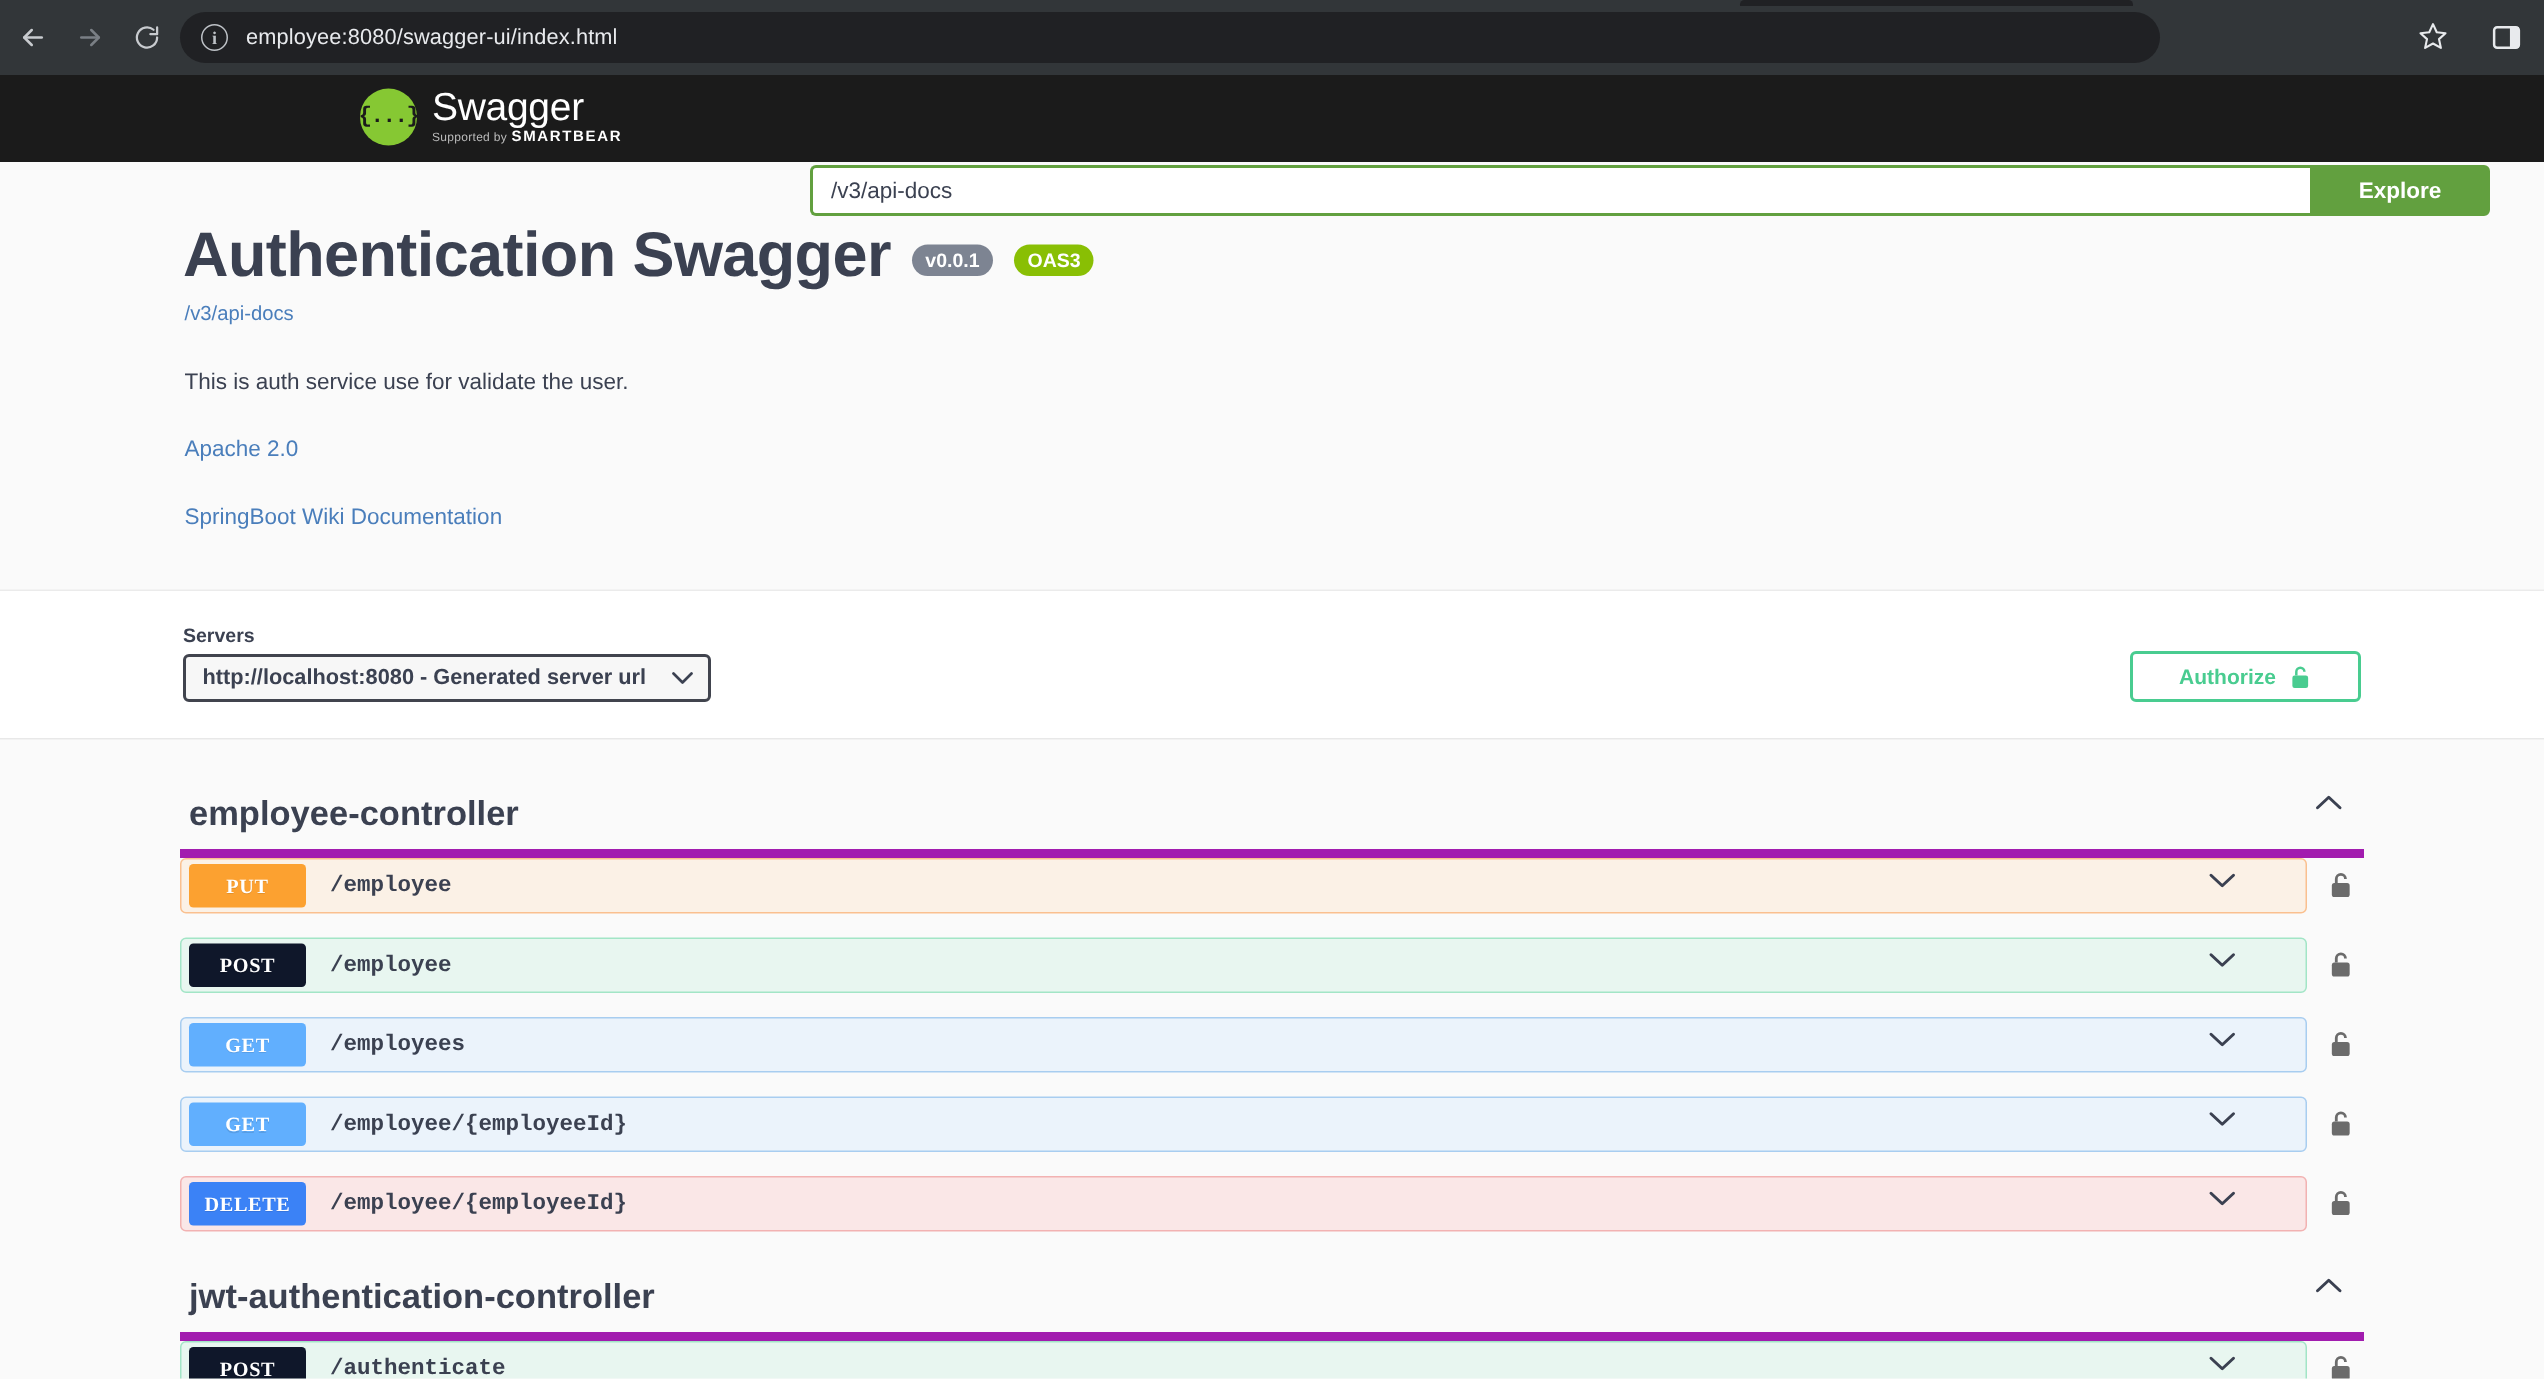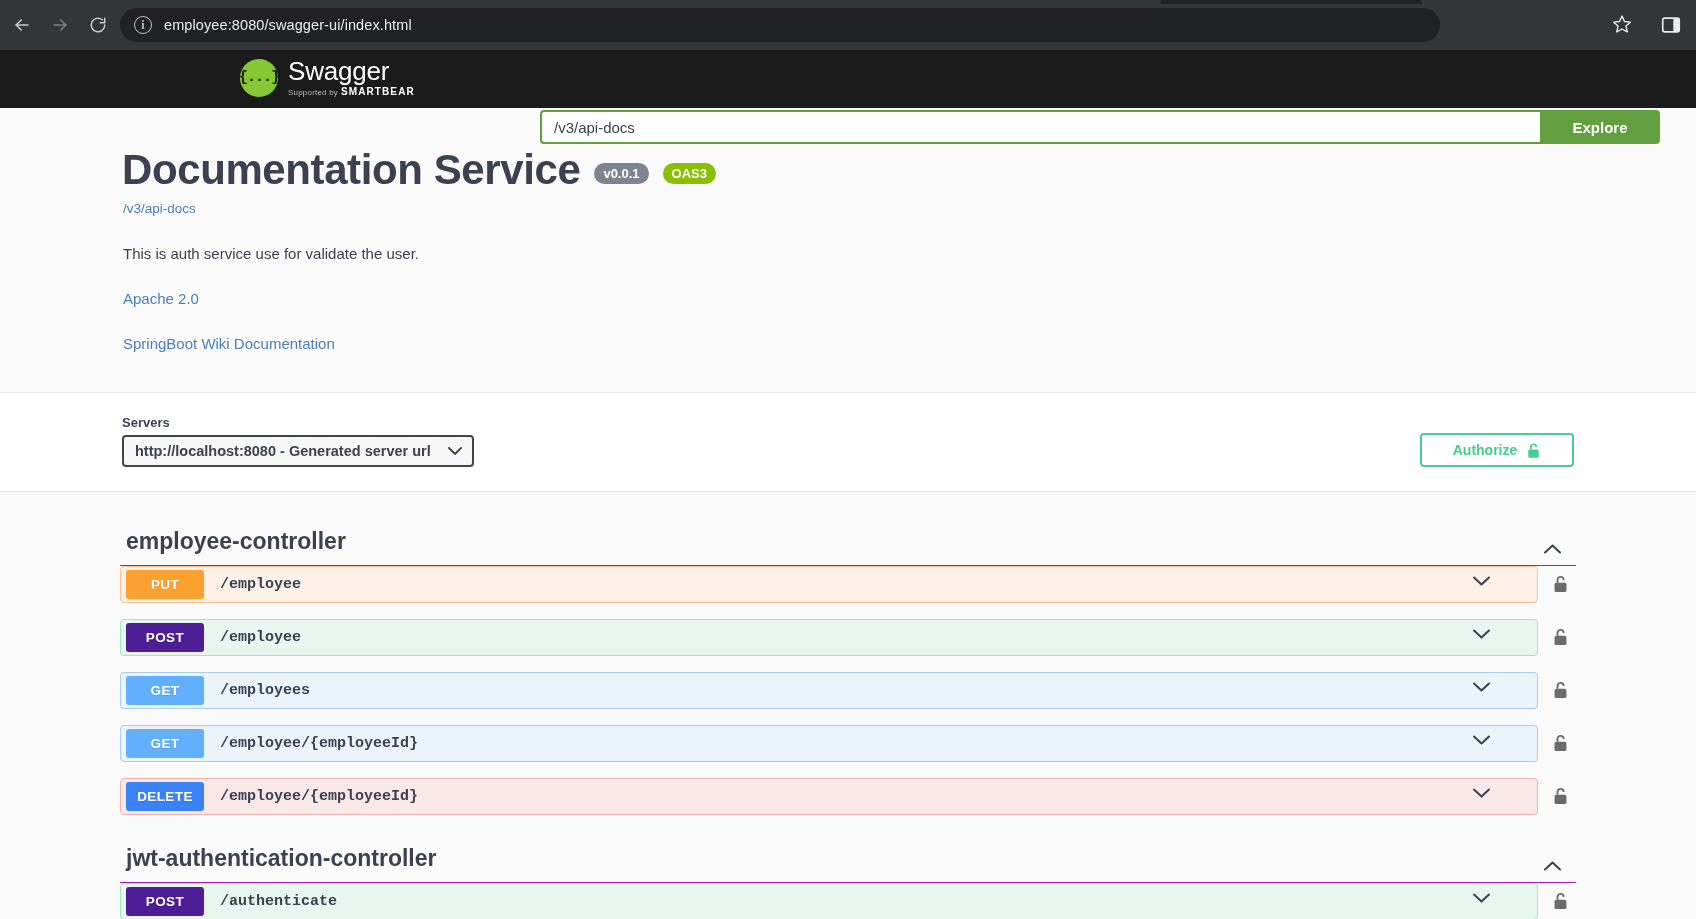--- a/index.html
+++ b/index.html
@@ -262,22 +262,22 @@
     font-family: "Liberation Sans", sans-serif;
     cursor: pointer;
     margin-right: 2px;
   }
 
   
   .ops-area { padding-top: 22px; }
 
   .tag-section { margin-bottom: 6px; }
   .tag-header {
-    display: flex; align-items: flex-end; justify-content: space-between;
-    border-bottom: 1px solid #a21caf;
+    display: flex; align-items: flex-start; justify-content: space-between;
+    border-bottom: 6px solid #a21caf;
     padding: 14px 2px 10px 6px;
     cursor: pointer;
   }
   .tag-name {
     font-size: 23px;
     font-weight: bold;
     color: #3b4151;
     font-family: "Liberation Sans", sans-serif;
   }
   .tag-chevron { margin-right: 12px; }
@@ -290,21 +290,21 @@
     border-radius: 4px;
     border: 1px solid;
     padding-left: 1px;
   }
   .op-method {
     width: 78px; height: 29px;
     margin-left: 4px;
     border-radius: 3px;
     color: #ffffff;
     font-size: 13.5px; font-weight: bold;
-    font-family: Liberation Sans, sans-serif;
+    font-family: Liberation Serif, serif;
     display: flex; align-items: center; justify-content: center;
     letter-spacing: 0.4px;
     text-shadow: 0 1px 0 rgba(0,0,0,0.1);
   }
   .op-path {
     margin-left: 16px;
     font-family: "Liberation Mono", monospace;
     font-size: 15px;
     font-weight: bold;
     color: #3b4151;
@@ -312,21 +312,21 @@
   .op-expand {
     position: absolute;
     right: 46px; top: 8px;
   }
   .op-lock {
     position: absolute;
     right: -32px; top: 7px;
   }
 
   .m-put    { background: #fca130; }
-  .m-post   { background: #4c1d95; }
+  .m-post   { background: #0f172a; }
   .m-get    { background: #61affe; }
   .m-delete { background: #3b82f6; }
 
   .r-put    { background: #fbf1e6; border-color: #fac08f; }
   .r-post   { background: #e8f6f0; border-color: #a2e5c6; }
   .r-get    { background: #ebf3fb; border-color: #a8cdf0; }
   .r-delete { background: #fae7e7; border-color: #f2b2b2; }
 
   svg { display: block; }
 </style>
@@ -387,21 +387,21 @@
     </div>
   </div>
 
   <input class="api-url-input" type="text" value="/v3/api-docs" style="">
   <button class="explore-btn">Explore</button>
 </div>
 
 <div class="info-block">
   <div class="wrap">
     <div class="title-row">
-      <h1 class="api-title">Documentation Service</h1>
+      <h1 class="api-title">Authentication Swagger</h1>
       <span class="badge badge-version">v0.0.1</span>
       <span class="badge badge-oas">OAS3</span>
     </div>
     <a class="api-docs-link" href="#">/v3/api-docs</a>
     <p class="api-desc">This is auth service use for validate the user.</p>
     <a class="info-link" href="#">Apache 2.0</a>
     <a class="info-link" href="#">SpringBoot Wiki Documentation</a>
   </div>
 </div>
 

